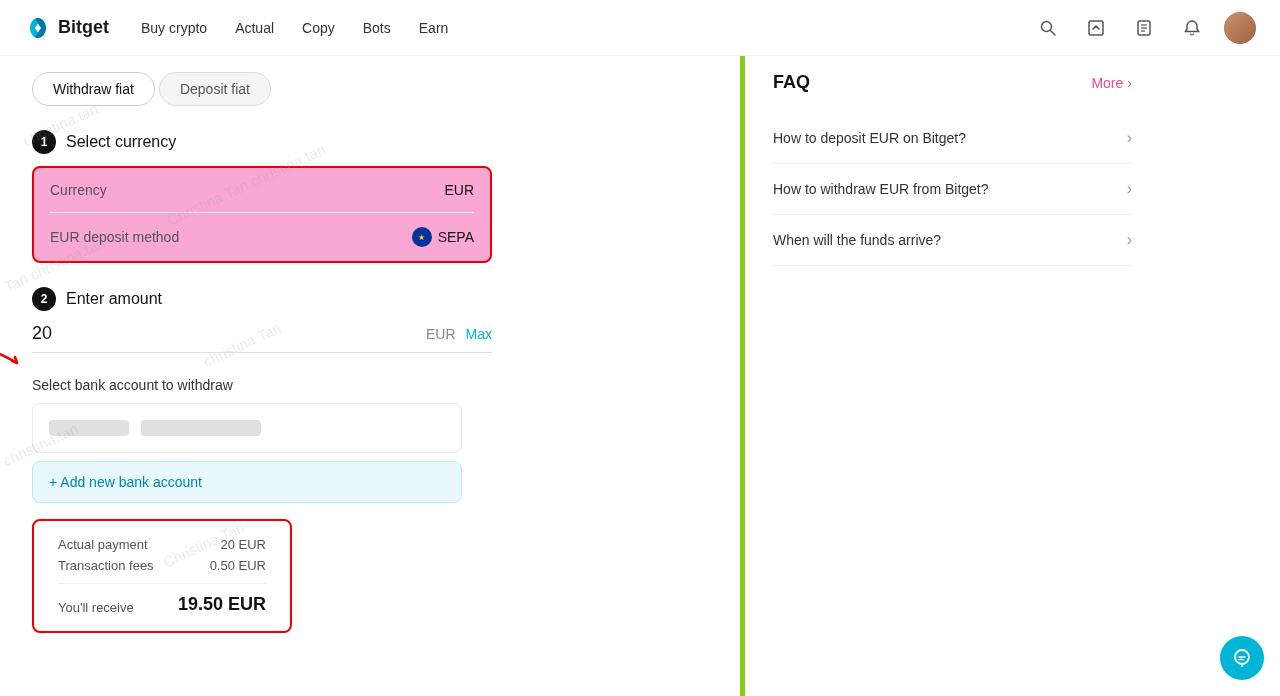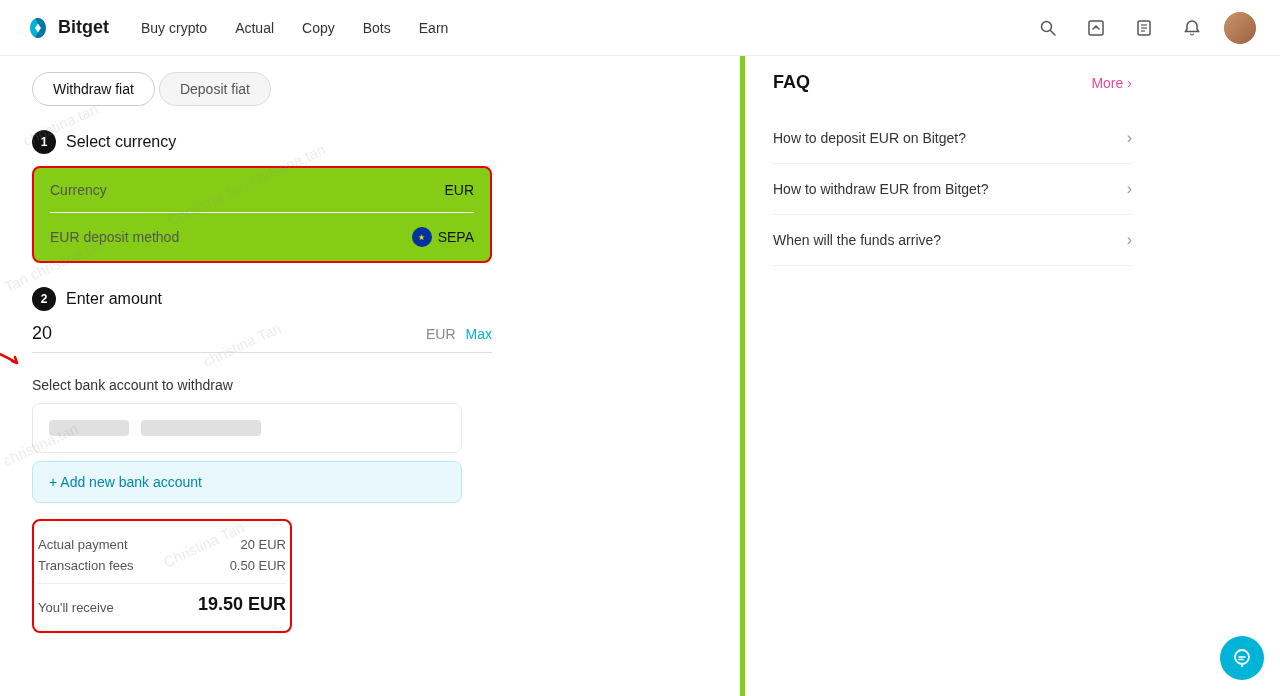--- a/index.html
+++ b/index.html
@@ -30,21 +30,21 @@
     .tab { padding: 8px 20px; border-radius: 20px; cursor: pointer; font-size: 14px; border: 1px solid #ddd; background: #f5f5f5; color: #555; }
     .tab.active { background: #fff; border-color: #ccc; color: #111; font-weight: 500; }
 
     
     .step { margin-bottom: 24px; }
     .step-header { display: flex; align-items: center; gap: 10px; margin-bottom: 12px; }
     .step-number { width: 24px; height: 24px; border-radius: 50%; background: #111; color: #fff; display: flex; align-items: center; justify-content: center; font-size: 12px; font-weight: 700; flex-shrink: 0; }
     .step-title { font-size: 16px; font-weight: 400; color: #111; }
 
     
-    .currency-box { border: 2px solid #e00; border-radius: 8px; padding: 0 16px; background: #84cc16; width: 460px; }
+    .currency-box { border: 2px solid #e00; border-radius: 8px; padding: 0 16px; background: #f9a8d4; width: 460px; }
     .currency-row { display: flex; align-items: center; justify-content: space-between; padding: 14px 0; border-bottom: 1px solid #f0f0f0; }
     .currency-row:last-child { border-bottom: none; }
     .currency-label { color: #555; font-size: 14px; }
     .currency-value { color: #111; font-size: 14px; font-weight: 500; }
     .sepa-badge { display: flex; align-items: center; gap: 6px; }
     .sepa-circle { width: 20px; height: 20px; border-radius: 50%; background: #0033a0; display: flex; align-items: center; justify-content: center; }
     .sepa-star { color: #ffd700; font-size: 8px; }
 
     
     .amount-section { width: 460px; }
@@ -56,21 +56,21 @@
 
     
     .bank-section { margin-top: 8px; }
     .bank-section-title { font-size: 14px; color: #333; margin-bottom: 10px; font-weight: 500; }
     .bank-account-box { width: 430px; border: 1px solid #e8e8e8; border-radius: 8px; padding: 16px; background: #fff; margin-bottom: 8px; }
     .bank-placeholder { display: flex; gap: 12px; }
     .bank-placeholder-block { height: 16px; background: #e0e0e0; border-radius: 4px; }
     .add-bank-btn { width: 430px; border: 1px solid #b8eaf5; border-radius: 8px; padding: 12px 16px; background: #e8f8fd; color: #0088aa; cursor: pointer; font-size: 14px; display: flex; align-items: center; gap: 6px; }
 
     
-    .payment-summary { border: 2px solid #e00; border-radius: 8px; padding: 16px 4px; width: 260px; background: #fff; margin-top: 16px; }
+    .payment-summary { border: 2px solid #e00; border-radius: 8px; padding: 16px 24px; width: 260px; background: #fff; margin-top: 16px; }
     .summary-row { display: flex; justify-content: space-between; font-size: 13px; color: #555; margin-bottom: 6px; }
     .summary-divider { border: none; border-top: 1px solid #eee; margin: 10px 0; }
     .summary-receive-row { display: flex; justify-content: space-between; align-items: flex-end; }
     .summary-receive-label { font-size: 13px; color: #555; }
     .summary-receive-value { font-size: 18px; font-weight: 700; color: #111; }
 
     
     .watermark { position: absolute; color: rgba(150,150,150,0.18); font-size: 15px; font-weight: 500; pointer-events: none; white-space: nowrap; transform: rotate(-25deg); }
 
     

